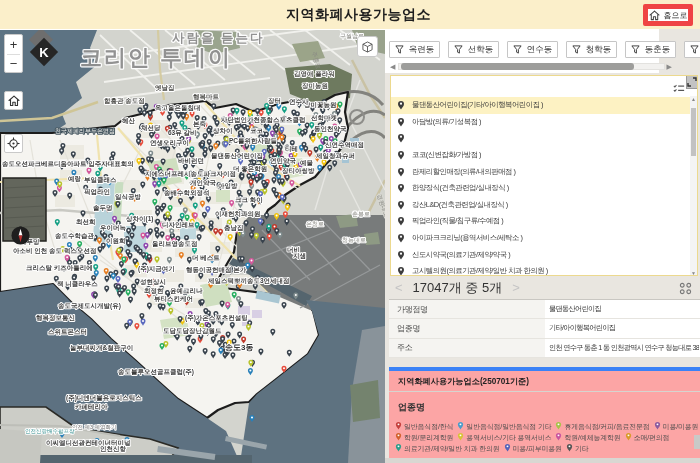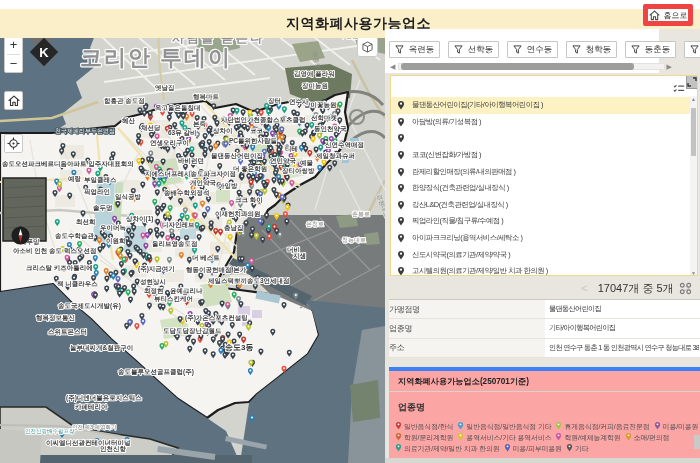--- a/index.html
+++ b/index.html
@@ -1,41 +1,41 @@
 <!DOCTYPE html>
 <html><head><meta charset="utf-8">
 <style>
 *{margin:0;padding:0;box-sizing:border-box}
 body{width:700px;height:463px;overflow:hidden;font-family:"Liberation Sans",sans-serif;background:#fff;position:relative}
-#hdr{position:absolute;left:0;top:9px;width:700px;height:29px;background:#fbefca}
+#hdr{position:absolute;left:0;top:0;width:700px;height:29px;background:#fbefca}
 #hdr h1{position:absolute;left:286px;top:6px;font-size:14px;color:#1e1e1e;letter-spacing:0.5px}
 #homebtn{position:absolute;left:643px;top:4px;width:50px;height:22px;background:#fff;border:5px solid #ef4444;border-radius:2px;font-size:8px;color:#333;display:flex;align-items:center;justify-content:center}
 #map{position:absolute;left:0;top:30px;width:385px;height:433px;overflow:hidden}
 .mctl{position:absolute;background:#fff;border:1px solid #c9c9c9;border-radius:2px;display:flex;align-items:center;justify-content:center;color:#333}
 #rp{position:absolute;left:385px;top:29px;width:315px;height:434px;background:#e9e6e0}
 #fstrip{position:absolute;left:0;top:0;width:274px;height:44px;background:#fff}
 .fbtn{display:inline-flex;align-items:center;justify-content:center;width:51px;height:17px;border:1px solid #c6c6c6;background:#fff;font-size:8.5px;color:#333;margin-right:8px;border-radius:1px}
 #fbtns{position:absolute;left:4px;top:11px;white-space:nowrap}
 #hsb{position:absolute;left:5px;top:34px;width:290px;height:7px}
 #hsb .tr{position:absolute;left:8px;top:0;width:267px;height:7px;background:#f2f1ef;border:1px solid #e3e2df}
 #hsb .th{position:absolute;left:11px;top:0;width:233px;height:7px;background:#9d9d9b;border-radius:3px}
 .arr{position:absolute;top:0;font-size:7px;color:#8a8a8a;line-height:8px}
 #lpanel{position:absolute;left:5px;top:46px;width:308px;height:201px;background:#fff;border:1px solid #ecd98e;overflow:hidden}
 #lbody{position:absolute;left:0;top:21px;width:306px}
 .lrow{height:16.6px;display:flex;align-items:center;font-size:7.4px;letter-spacing:-0.5px;font-weight:normal;color:#3a3a3a;white-space:nowrap;overflow:hidden}
 #licons{position:absolute;right:12px;top:3px}
 #lexp{position:absolute;right:-1px;top:-1px;width:12px;height:14px;background:#c3c3c3;border:1px solid #9a9a9a;display:flex;align-items:center;justify-content:center}
 #vsb{position:absolute;right:0px;top:20px;width:7px;height:180px;background:#f4f4f4}
 #vsb .th{position:absolute;left:1px;top:12px;width:5px;height:48px;background:#c2c2c2}
-#pgn{position:absolute;left:0;top:250px;width:315px;height:18px;font-size:11px;color:#333;text-align:right;line-height:18px}
+#pgn{position:absolute;left:0;top:250px;width:315px;height:18px;font-size:13px;color:#333;text-align:left;line-height:18px}
 #pgn .pa{color:#c4c4c4;margin:0 10px}
 #gicon{position:absolute;right:8px;top:252px}
 #tbl{position:absolute;left:4px;top:270px;width:311px;border-top:1px solid #c9c7c2;background:#fff;font-size:8px;letter-spacing:-0.3px}
 .trow{display:flex;height:19.3px;align-items:center;border-bottom:1px solid #e6e4df;overflow:hidden}
-.tlab{flex:0 0 156px;align-self:stretch;display:flex;align-items:center;padding-left:0;background:#f5f4f1;color:#4a4a4a}
+.tlab{flex:0 0 156px;align-self:stretch;display:flex;align-items:center;padding-left:8px;background:#f5f4f1;color:#4a4a4a}
 .tval{padding-left:4px;color:#333;white-space:nowrap;overflow:hidden;font-size:7.2px;letter-spacing:-0.7px}
 #legbox{position:absolute;left:4px;top:338px;width:317px;height:91px;background:#fca5a5;border-top:4px solid #3b82f6}
 #legbox h2{font-size:8.2px;color:#222;padding:5px 0 4px 9px;border-bottom:1px solid #d6d4cf}
 #legbox .sub{font-size:9px;color:#333;font-weight:bold;padding:9px 0 7px 9px}
 .legr{padding-left:6px;font-size:6.9px;color:#4a4a4a;line-height:11px;white-space:nowrap;letter-spacing:-0.1px}
 .legi{margin-right:4px}
 #botstrip{position:absolute;left:0;top:429px;width:315px;height:5px;background:#d9d7d2}
 </style></head><body>
 <div id="map">
     <svg width="385" height="433" viewBox="0 0 385 433" style="display:block">

